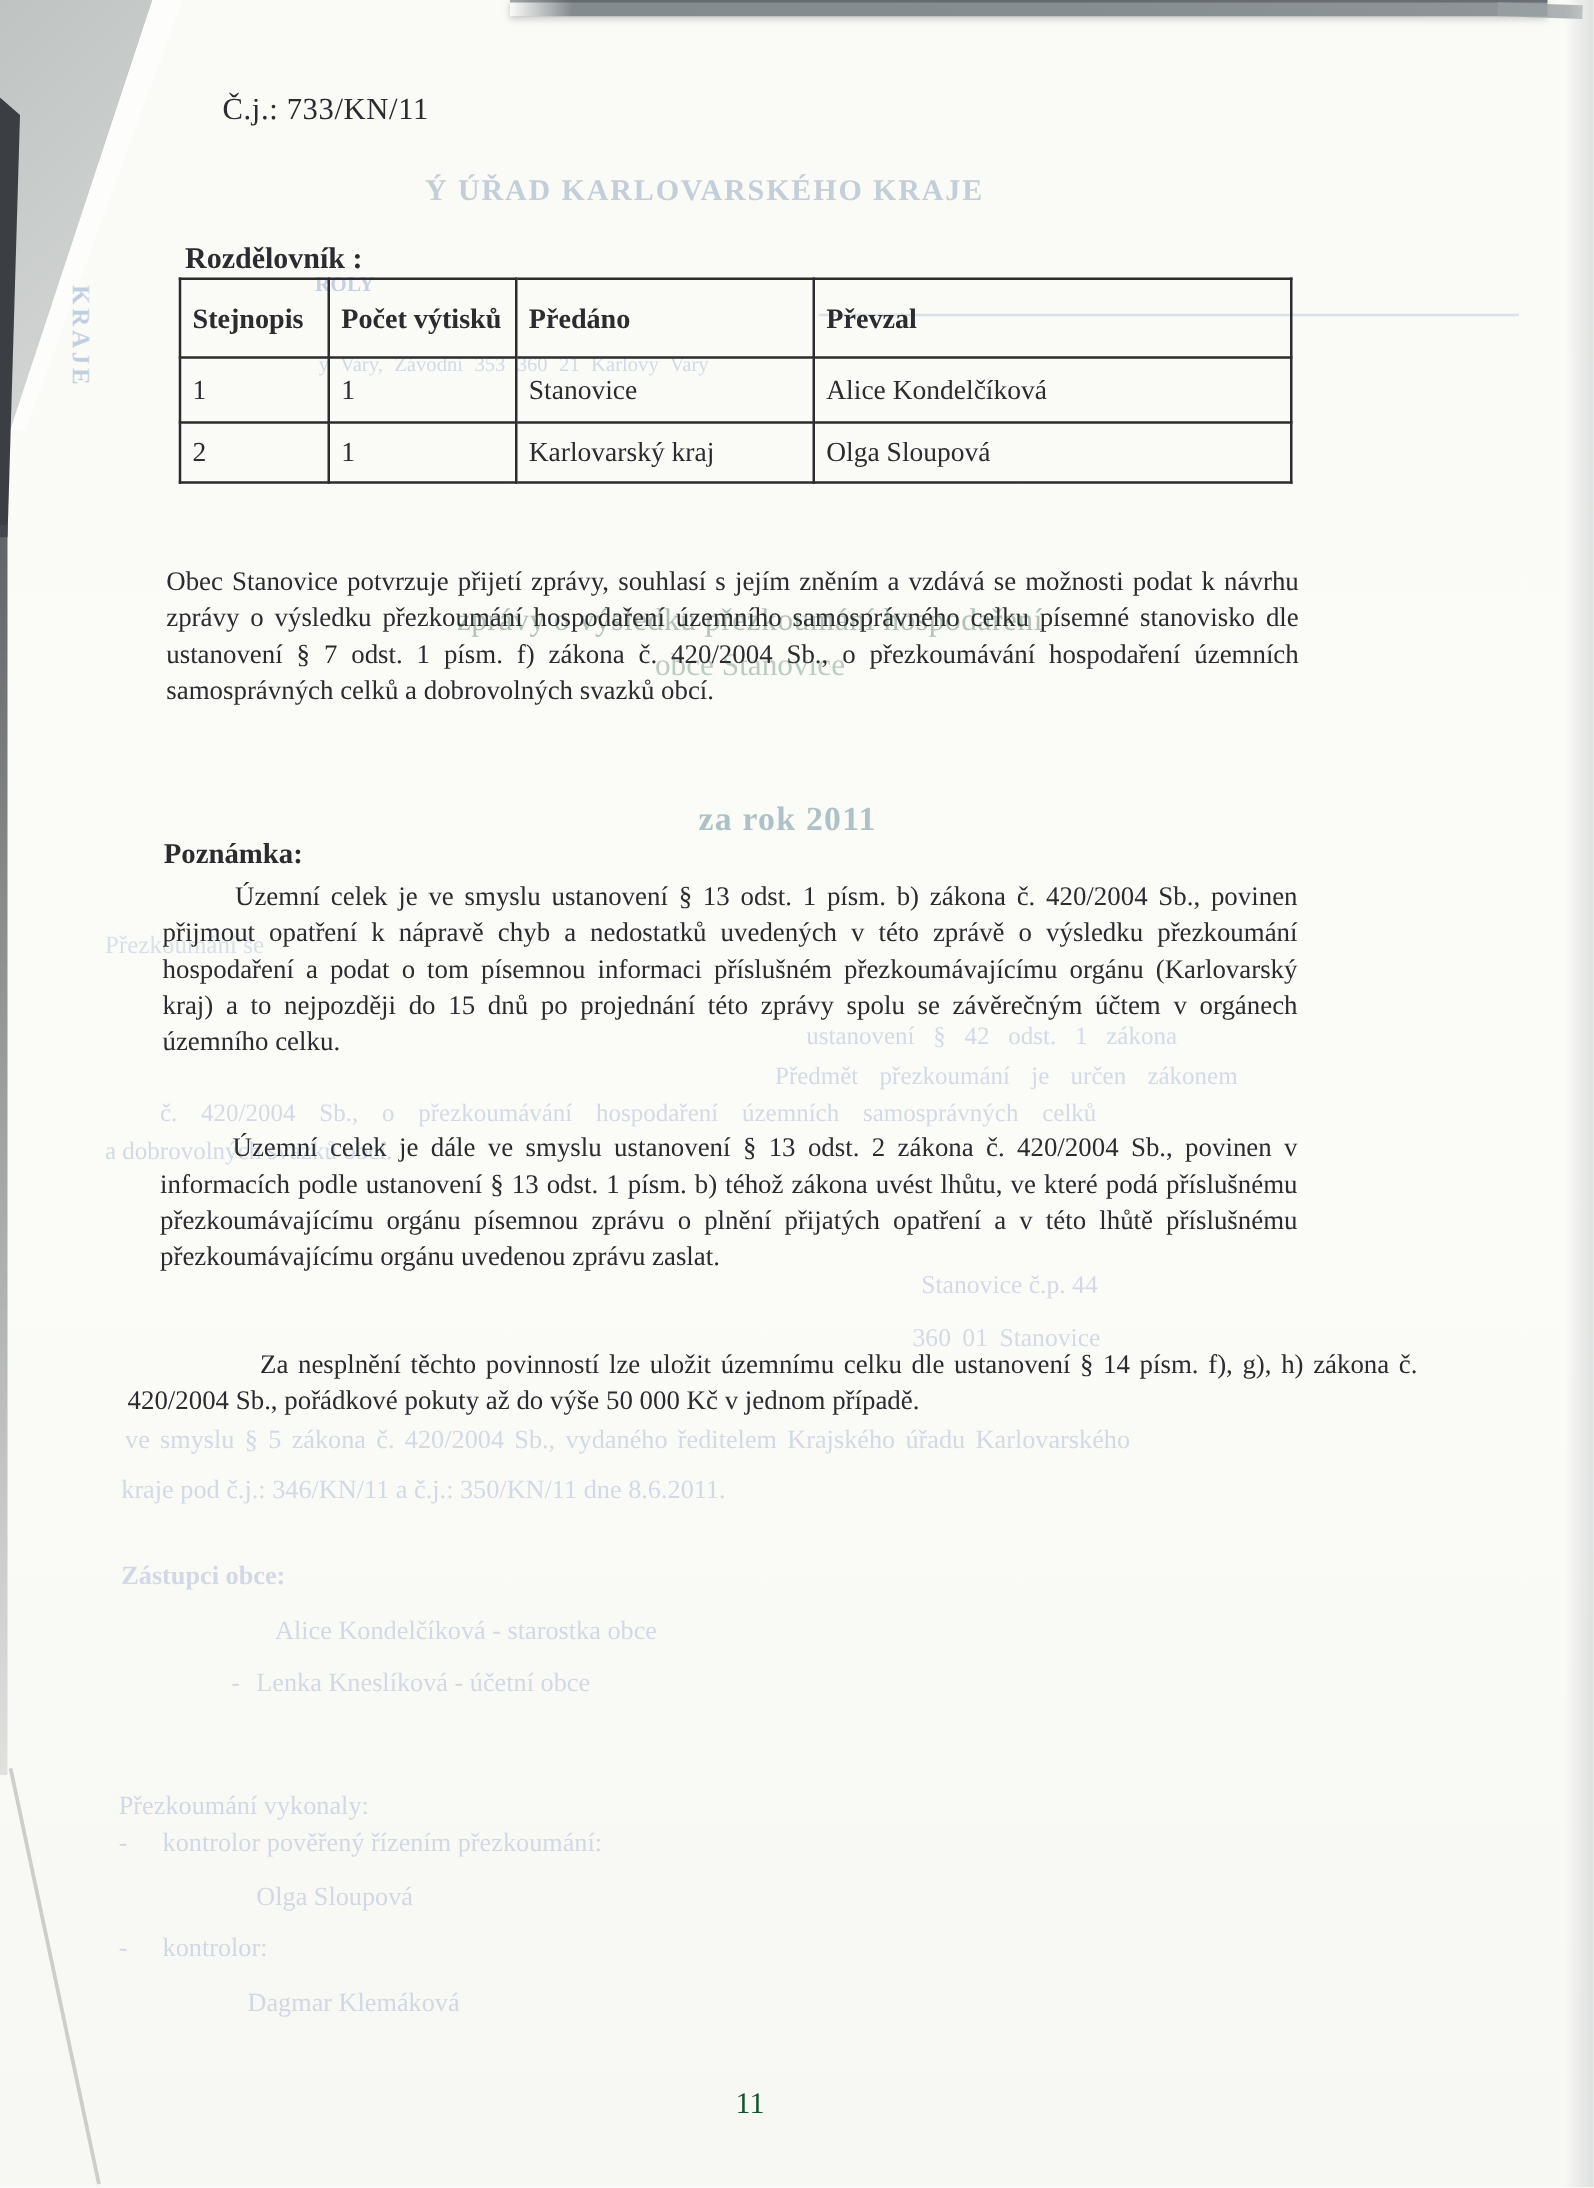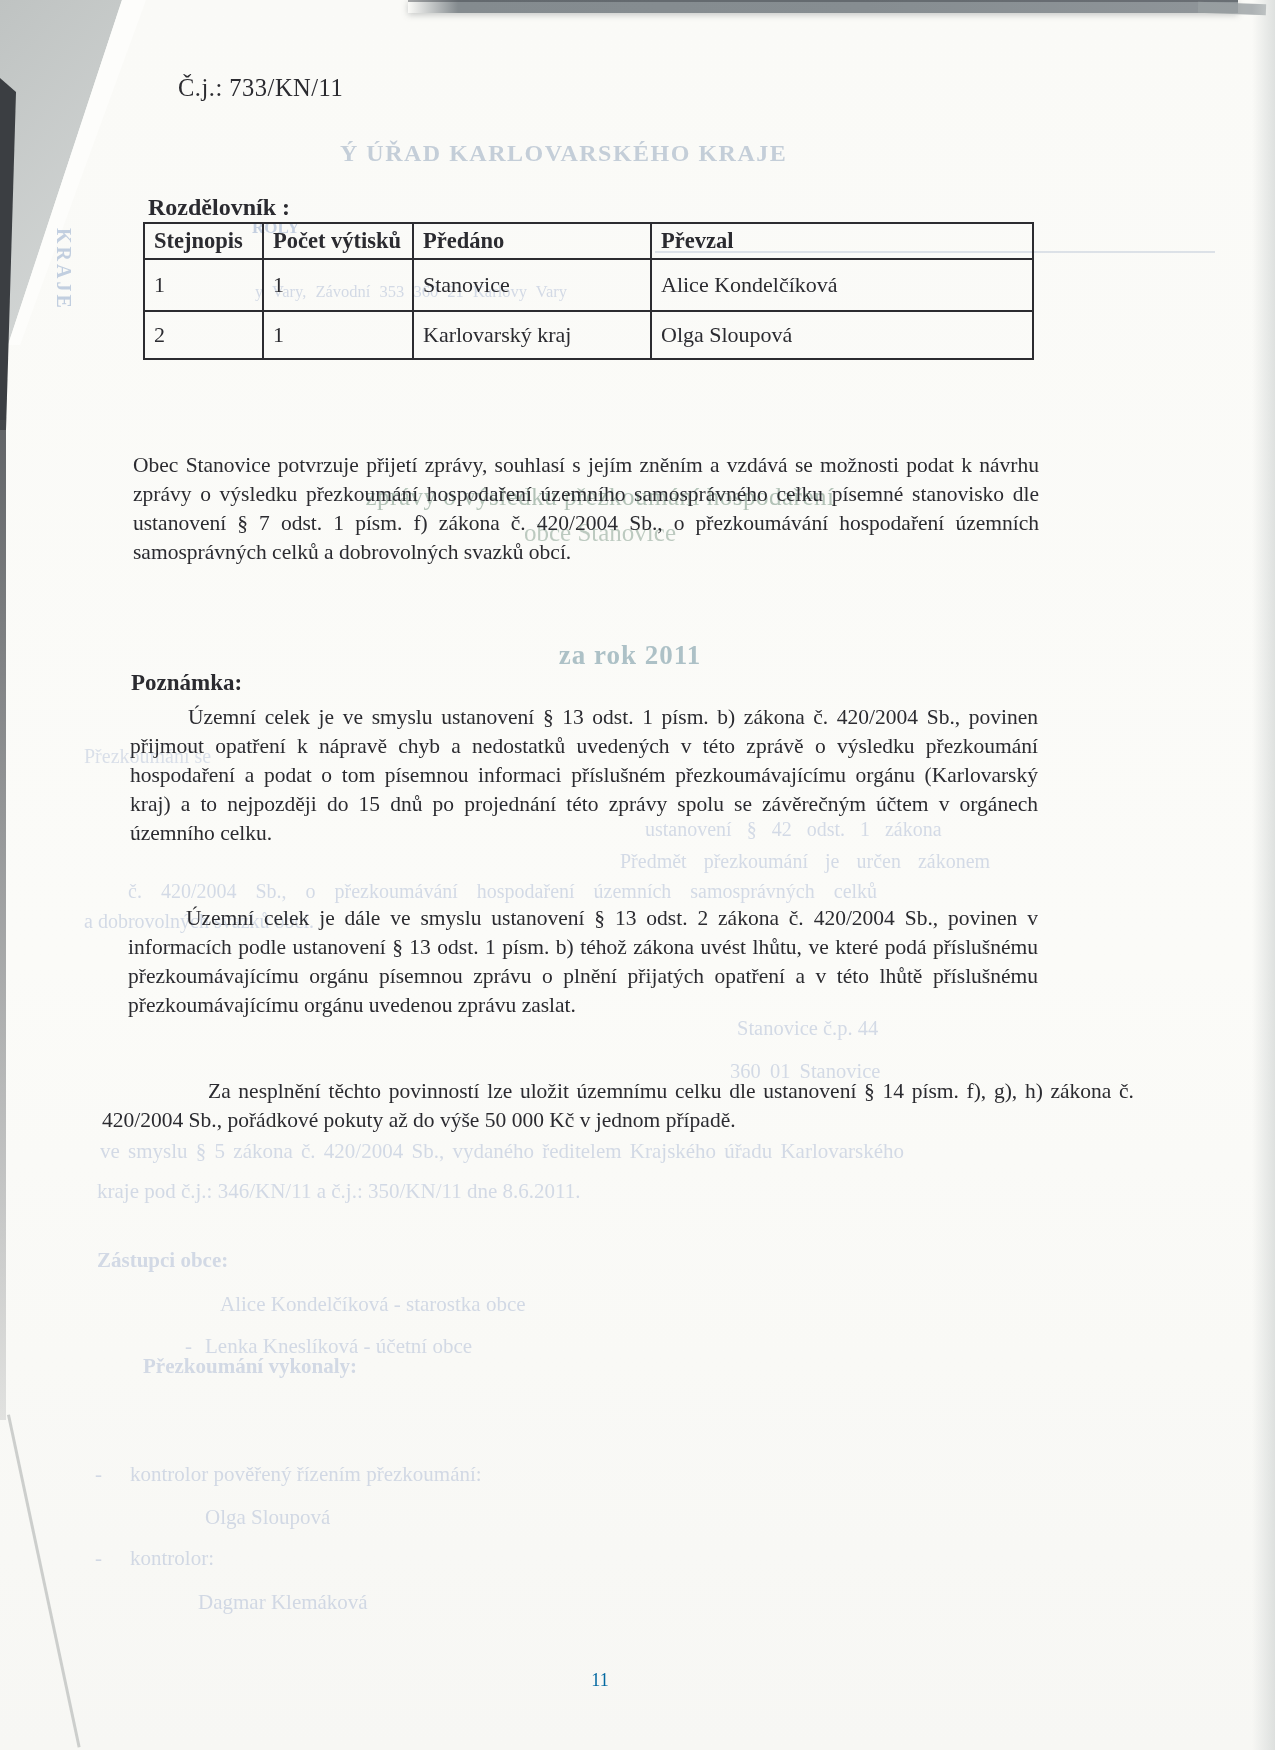--- a/index.html
+++ b/index.html
@@ -55,51 +55,51 @@
   .gh-m4{left:84px;top:910px;}
   .gh-s1{left:737px;top:1017px;font-size:20.5px;}
   .gh-s2{left:730px;top:1060px;font-size:20.5px;word-spacing:4px;}
   .gh-b{font-size:21px;}
   .gh-b1{left:100px;top:1139px;word-spacing:3px;}
   .gh-b2{left:97px;top:1179px;}
   .gh-zast{left:97px;top:1248px;font-weight:bold;}
   .gh-alice{left:220px;top:1292px;}
   .gh-dash-l{left:185px;top:1334px;}
   .gh-lenka{left:205px;top:1334px;}
-  .gh-prezk{left:95px;top:1354px;font-weight:bold;margin-left:48px;}
+  .gh-prezk{left:95px;top:1432px;font-weight:normal;}
   .gh-dash1{left:95px;top:1462px;}
   .gh-k1{left:130px;top:1462px;}
   .gh-olga{left:205px;top:1505px;}
   .gh-dash2{left:95px;top:1546px;}
   .gh-k2{left:130px;top:1546px;}
   .gh-dagmar{left:198px;top:1590px;}
   
   .cj{left:178px;top:74px;font-size:24.5px;letter-spacing:.5px;}
   .dist-head{left:148px;top:194px;font-size:24px;font-weight:bold;}
   table.dist{
     position:absolute;left:143px;top:222px;width:889px;
     border-collapse:collapse;table-layout:fixed;
     font-size:22px;color:#2b2b30;
   }
   table.dist th,table.dist td{
     border:2px solid #2c2c30;vertical-align:middle;text-align:left;
     padding:0 0 0 9px;overflow:hidden;
   }
   table.dist{border:2.5px solid #2c2c30;}
-  table.dist thead tr{height:36px;}
+  table.dist thead tr{height:63px;}
   table.dist thead th{font-weight:bold;font-size:22.5px;}
   table.dist tbody tr:nth-child(1){height:52px;}
   table.dist tbody tr:nth-child(2){height:48px;}
   .para{position:absolute;text-align:justify;font-size:21.5px;line-height:29px;margin:0;color:#2b2b30;}
   .para-accept{left:133px;top:451px;width:906px;}
   .note-head{left:131px;top:670px;font-size:23px;font-weight:bold;}
   .para-note1{left:130px;top:703px;width:908px;text-indent:58px;}
   .para-note2{left:128px;top:904px;width:910px;text-indent:58px;}
   .para-penalty{left:102px;top:1077px;width:1032px;text-indent:106px;}
-  .page-num{left:560px;top:1670px;width:80px;text-align:center;font-size:18px;color:#0369a1;}
+  .page-num{left:560px;top:1670px;width:80px;text-align:center;font-size:24px;color:#14532d;}
 </style>
 </head>
 <body>
 
 <div class="abs tl-gray"></div>
 <div class="abs tl-white"></div>
 <div class="abs tl-dark"></div>
 <div class="abs left-strip"></div>
 <div class="abs bl-line"></div>
 <div class="abs band-top"></div>

